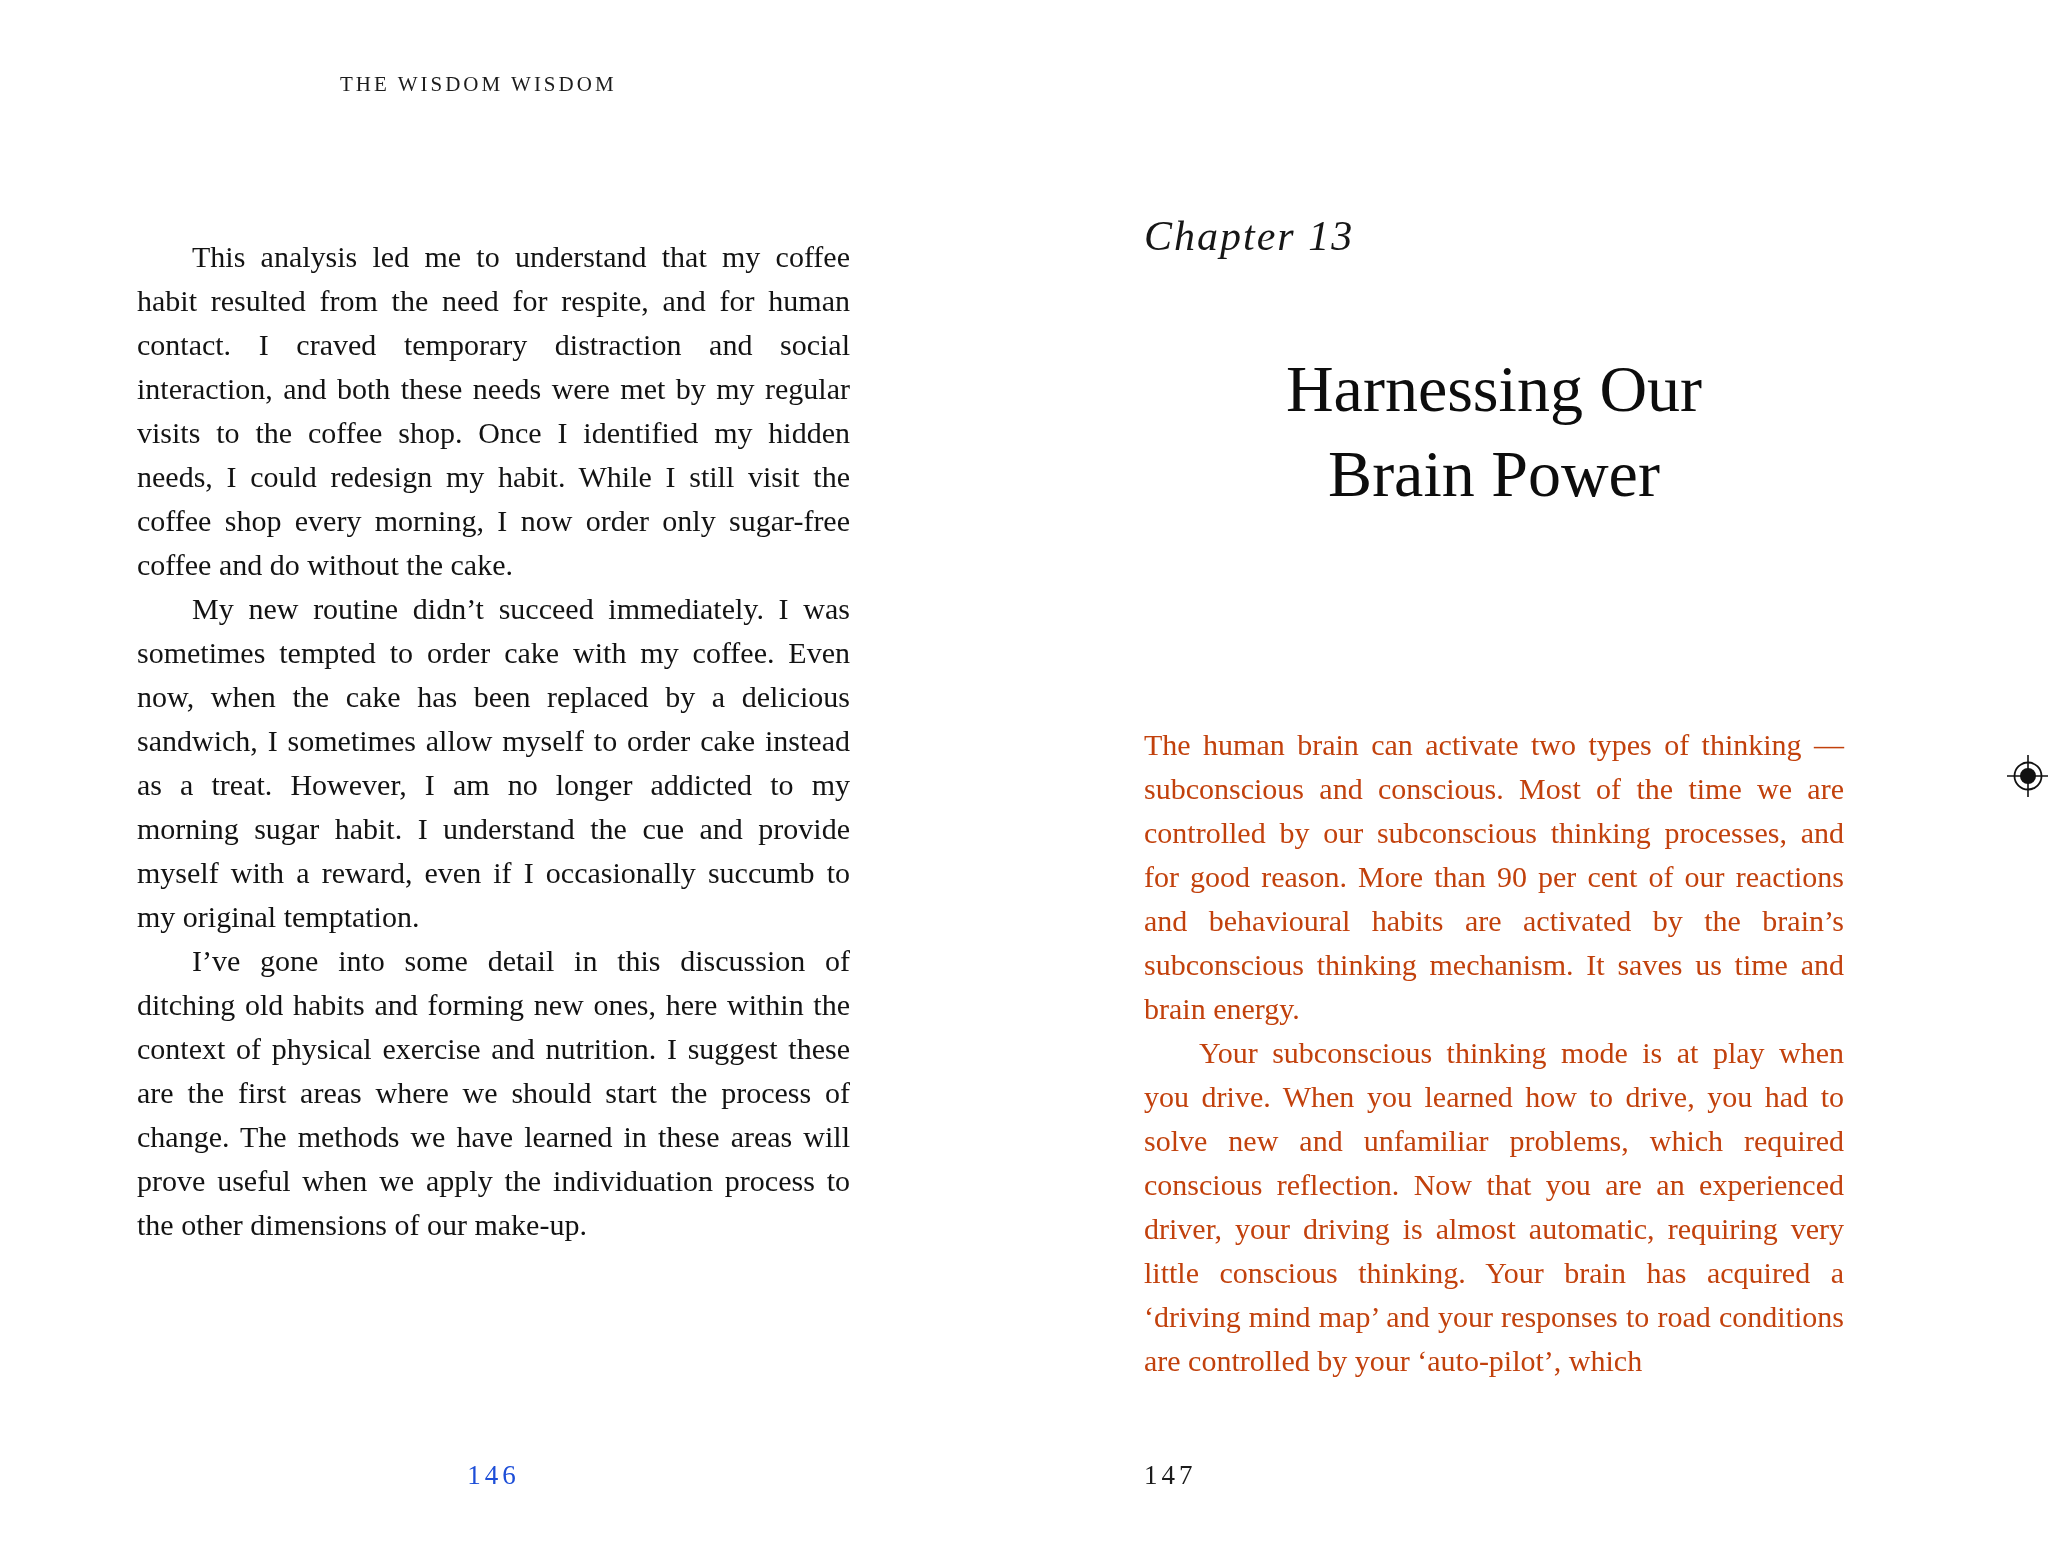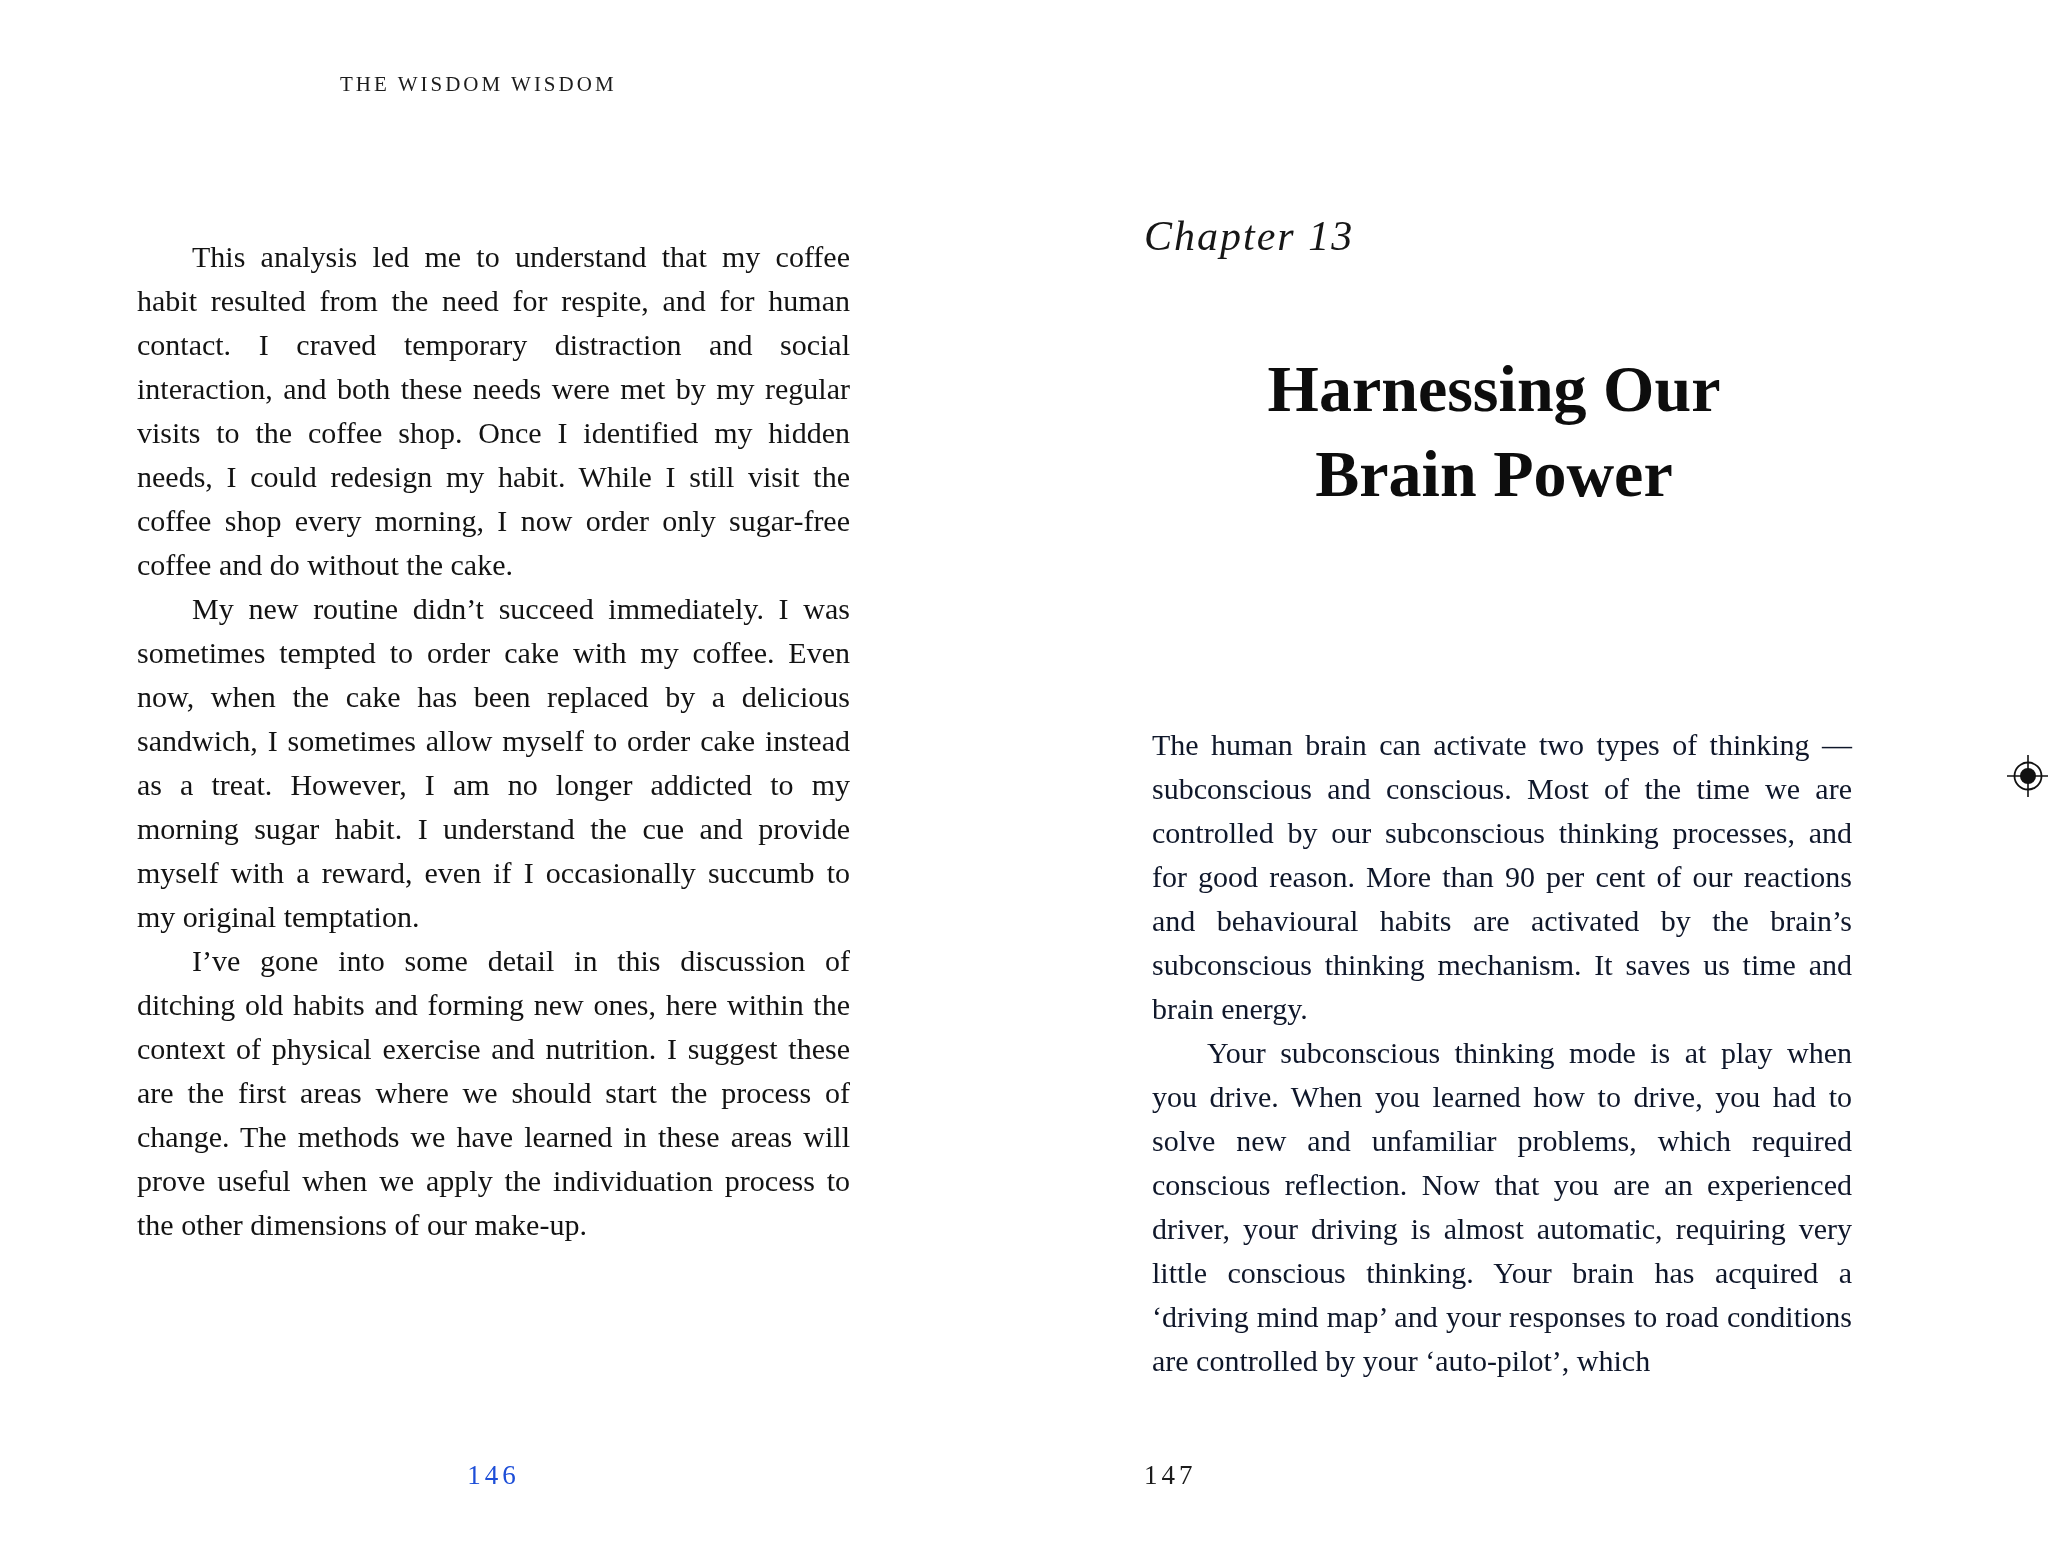--- a/index.html
+++ b/index.html
@@ -62,35 +62,34 @@
     font-size: 42px;
     letter-spacing: 2px;
     color: #161616;
   }
   .chapter-title {
     position: absolute;
     left: 1144px;
     top: 346px;
     width: 700px;
     text-align: center;
-    font-weight: bold;
+    font-weight: normal;
     font-size: 66px;
     line-height: 85px;
     color: #0d0d0d;
   }
   .right-body {
     position: absolute;
     left: 1144px;
     top: 723px;
     width: 700px;
     font-size: 30px;
     line-height: 44px;
     text-align: justify;
-    color: #0f172a;
-    margin-left: 8px;
+    color: #c2410c;
   }
   .pagenum-right {
     position: absolute;
     left: 1144px;
     top: 1460px;
     width: 700px;
     font-size: 27px;
     letter-spacing: 4px;
     color: #1c1c1c;
   }

